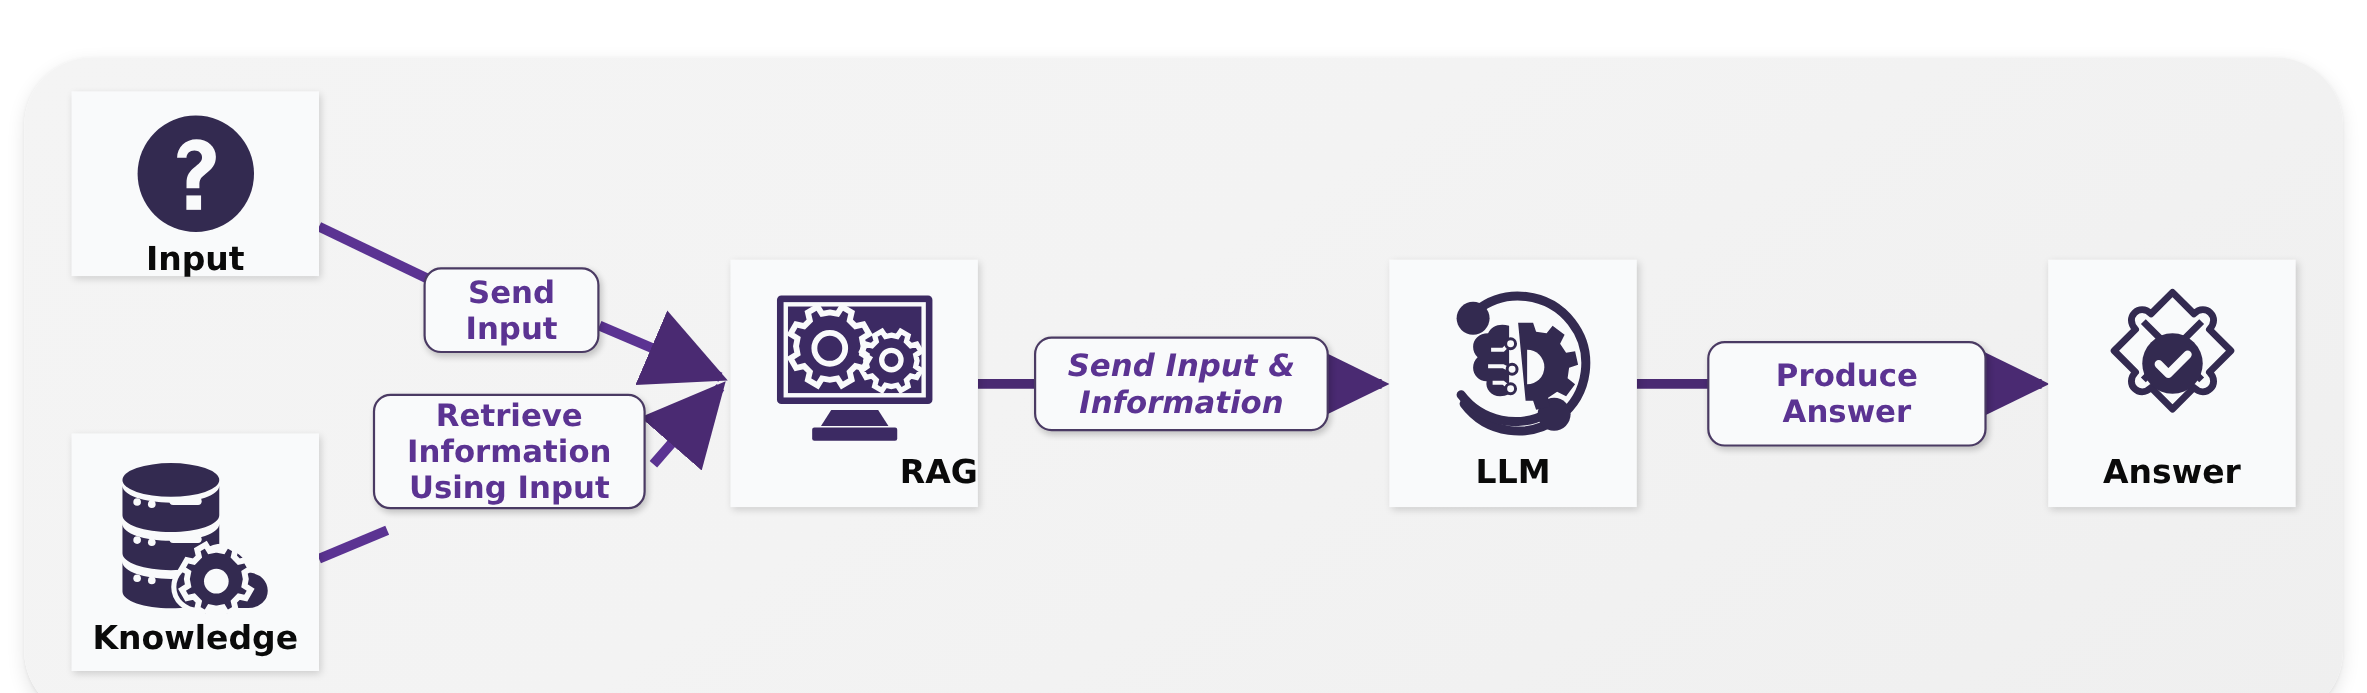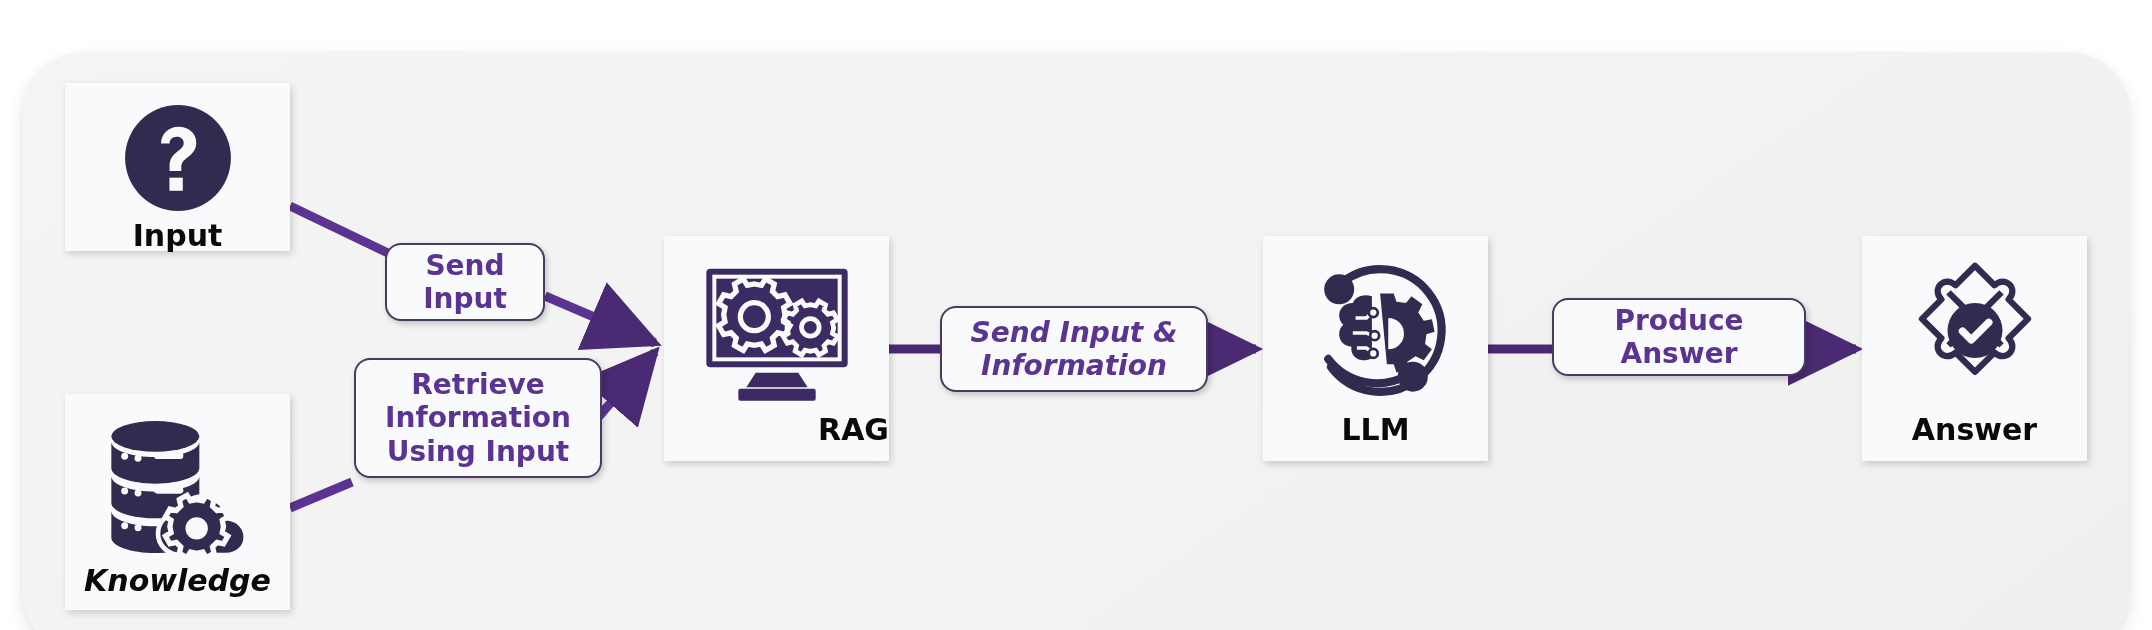--- a/index.html
+++ b/index.html
@@ -35,21 +35,21 @@
   .node .glyph{display:flex;align-items:center;justify-content:center;flex:1 1 auto;width:100%;}
   .node .caption{
     font-weight:bold;color:#0a0a0a;
     text-align:center;width:100%;
     line-height:1;
   }
 
   #node-input{left:65px;top:45px;width:225px;height:168px;padding-top:12px;}
   #node-input .caption{font-size:30px;padding-bottom:16px;}
   #node-knowledge{left:65px;top:356px;width:225px;height:216px;padding-top:14px;}
-  #node-knowledge .caption{font-size:30px;padding-bottom:14px;font-style:italic;}
+  #node-knowledge .caption{font-size:30px;padding-bottom:14px;}
   #node-rag{left:664px;top:198px;width:225px;height:225px;padding-top:16px;}
   #node-rag .caption{font-size:30px;padding-bottom:16px;text-align:right;}
   #node-llm{left:1263px;top:198px;width:225px;height:225px;padding-top:14px;}
   #node-llm .caption{font-size:30px;padding-bottom:16px;}
   #node-answer{left:1862px;top:198px;width:225px;height:225px;padding-top:14px;}
   #node-answer .caption{font-size:30px;padding-bottom:16px;}
 
   
   .edge-label{
     position:absolute;
@@ -61,23 +61,23 @@
     font-weight:bold;
     font-size:28px;
     line-height:1.18;
     text-align:center;
     display:flex;align-items:center;justify-content:center;
     box-sizing:border-box;
     white-space:pre-line;
     padding:6px 14px;
   }
   #lbl-send-input{left:385px;top:205px;width:160px;height:78px;}
-  #lbl-retrieve{left:354px;top:320px;width:248px;height:120px;}
+  #lbl-retrieve{left:339px;top:320px;width:248px;height:105px;}
   #lbl-send-info{left:940px;top:268px;width:268px;height:86px;font-style:italic;}
-  #lbl-produce{left:1552px;top:260px;width:254px;height:78px;}
+  #lbl-produce{left:1552px;top:272px;width:254px;height:96px;}
 </style>
 </head>
 <body>
 
 <div id="stage">
 
   <div class="canvas-panel"></div>
 
   <svg id="wires" viewBox="0 0 2152 630" xmlns="http://www.w3.org/2000/svg">
     <defs>

